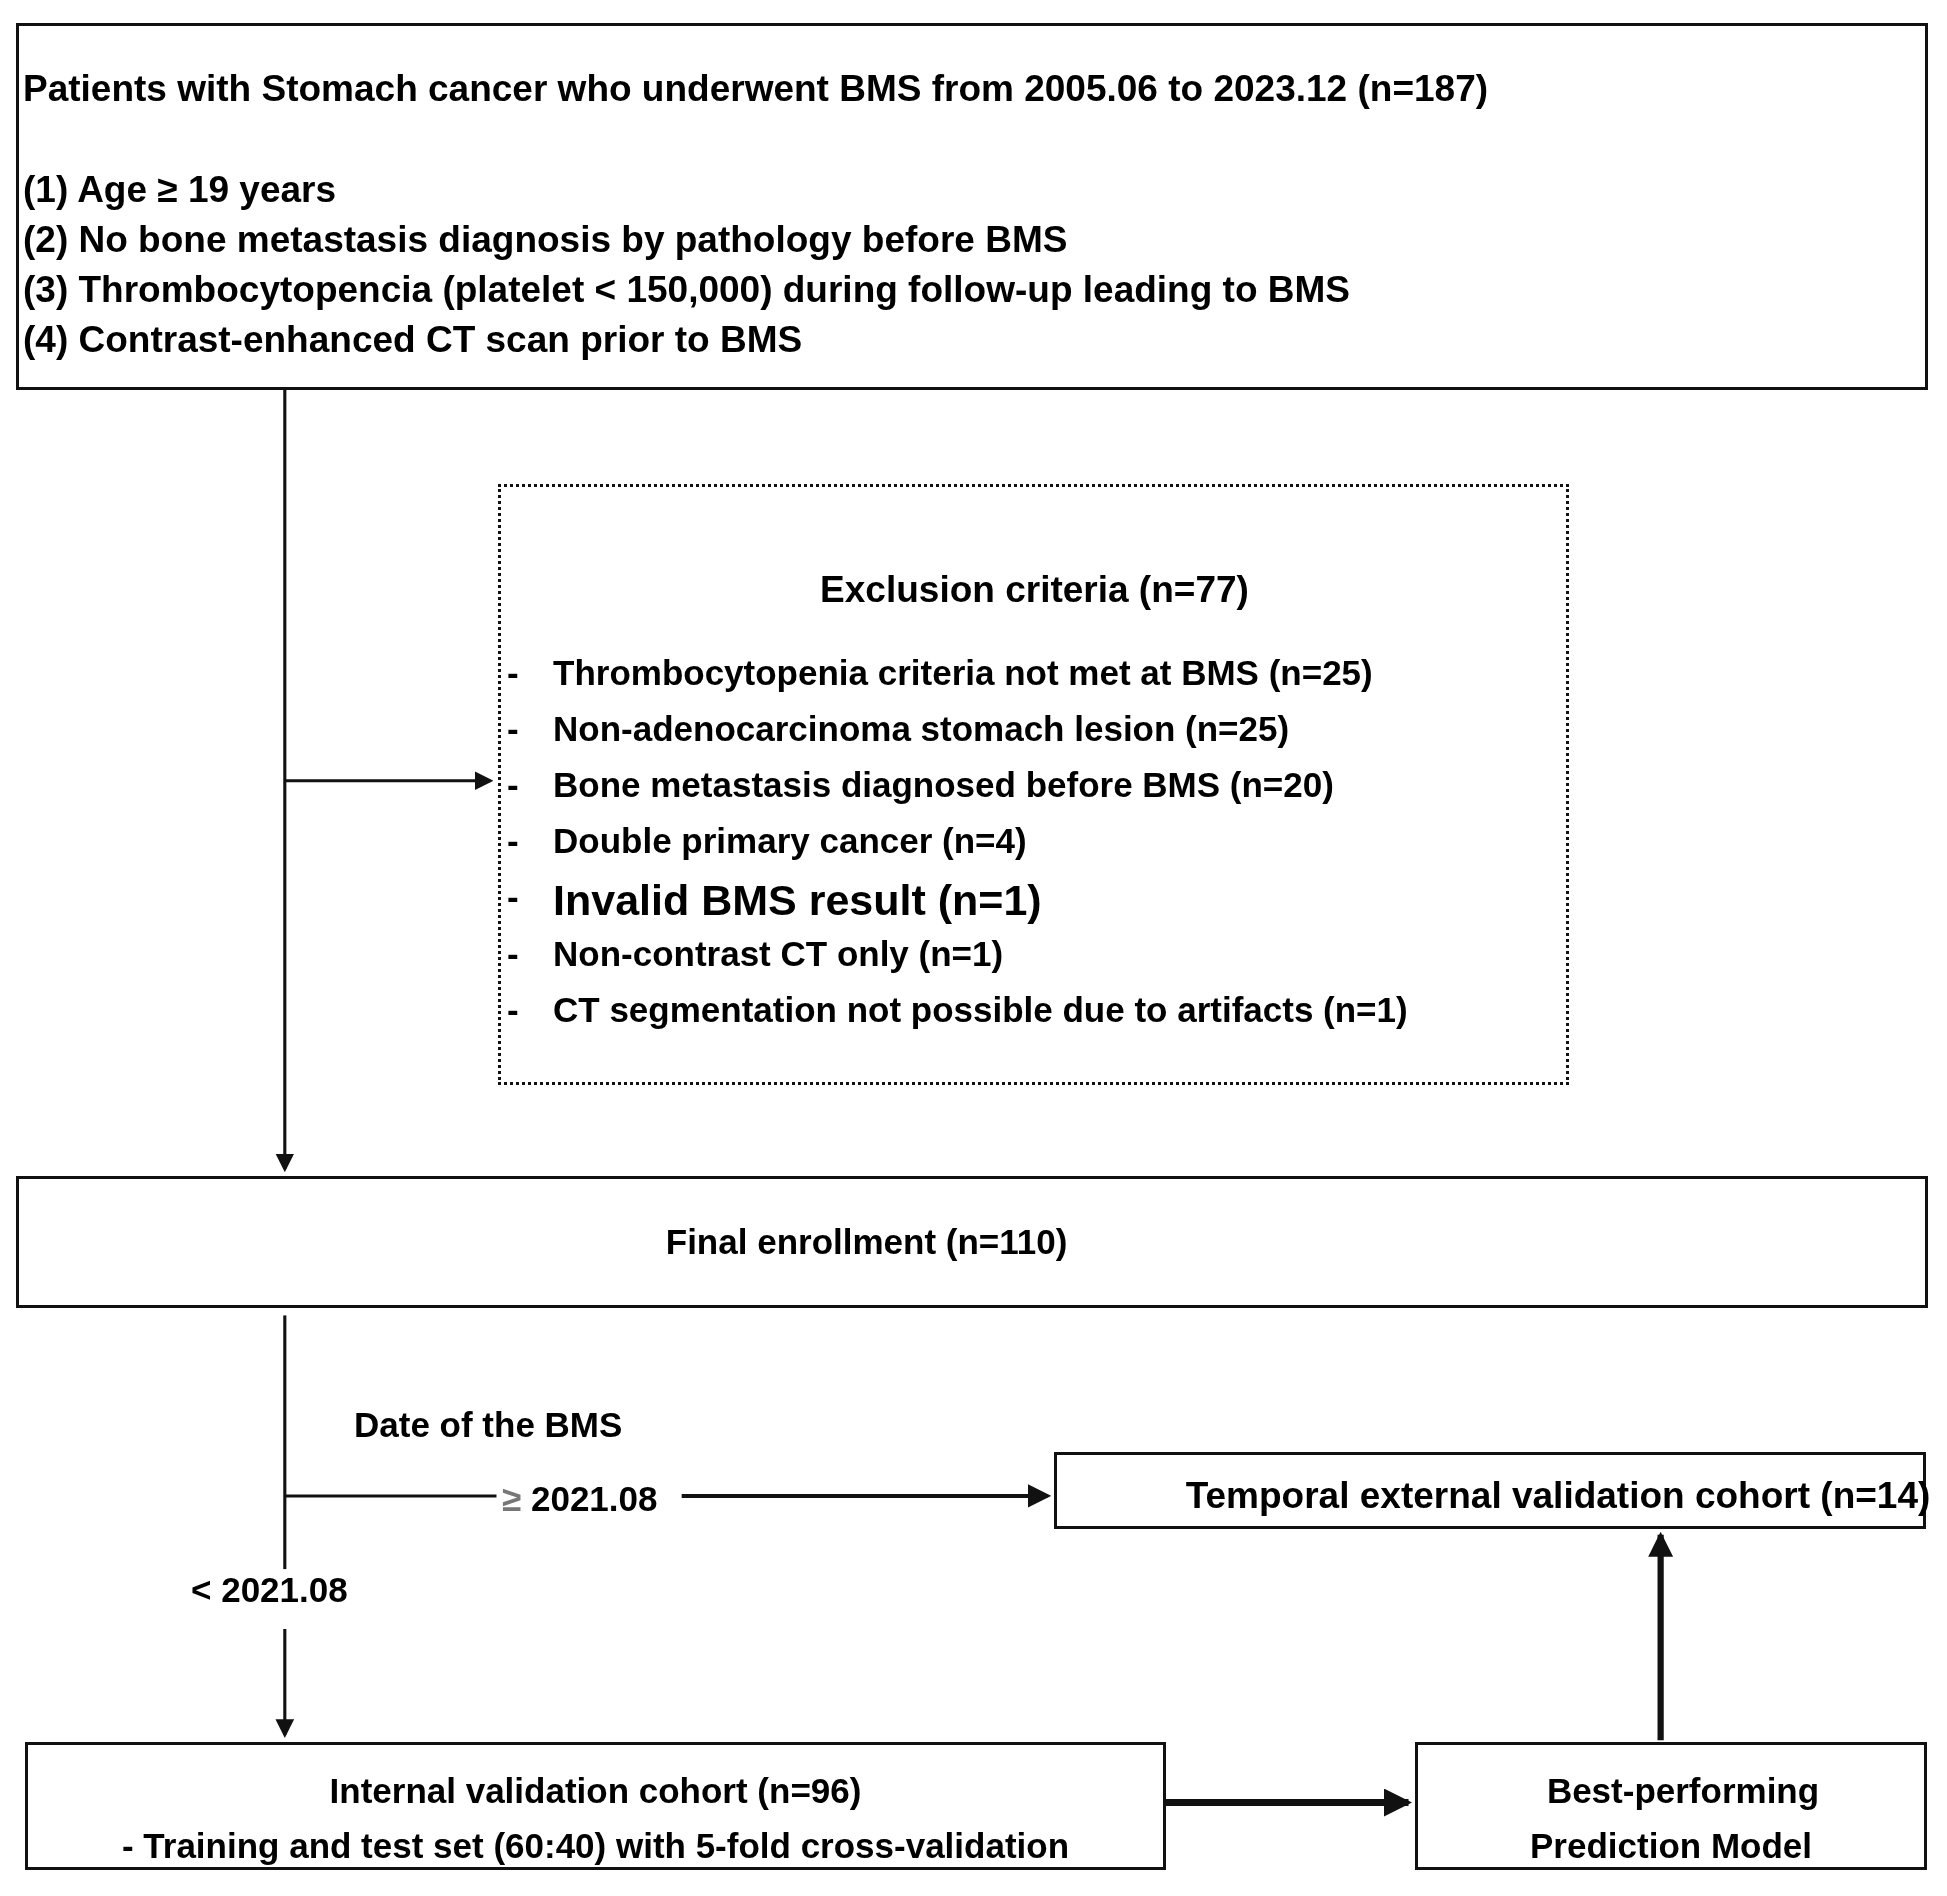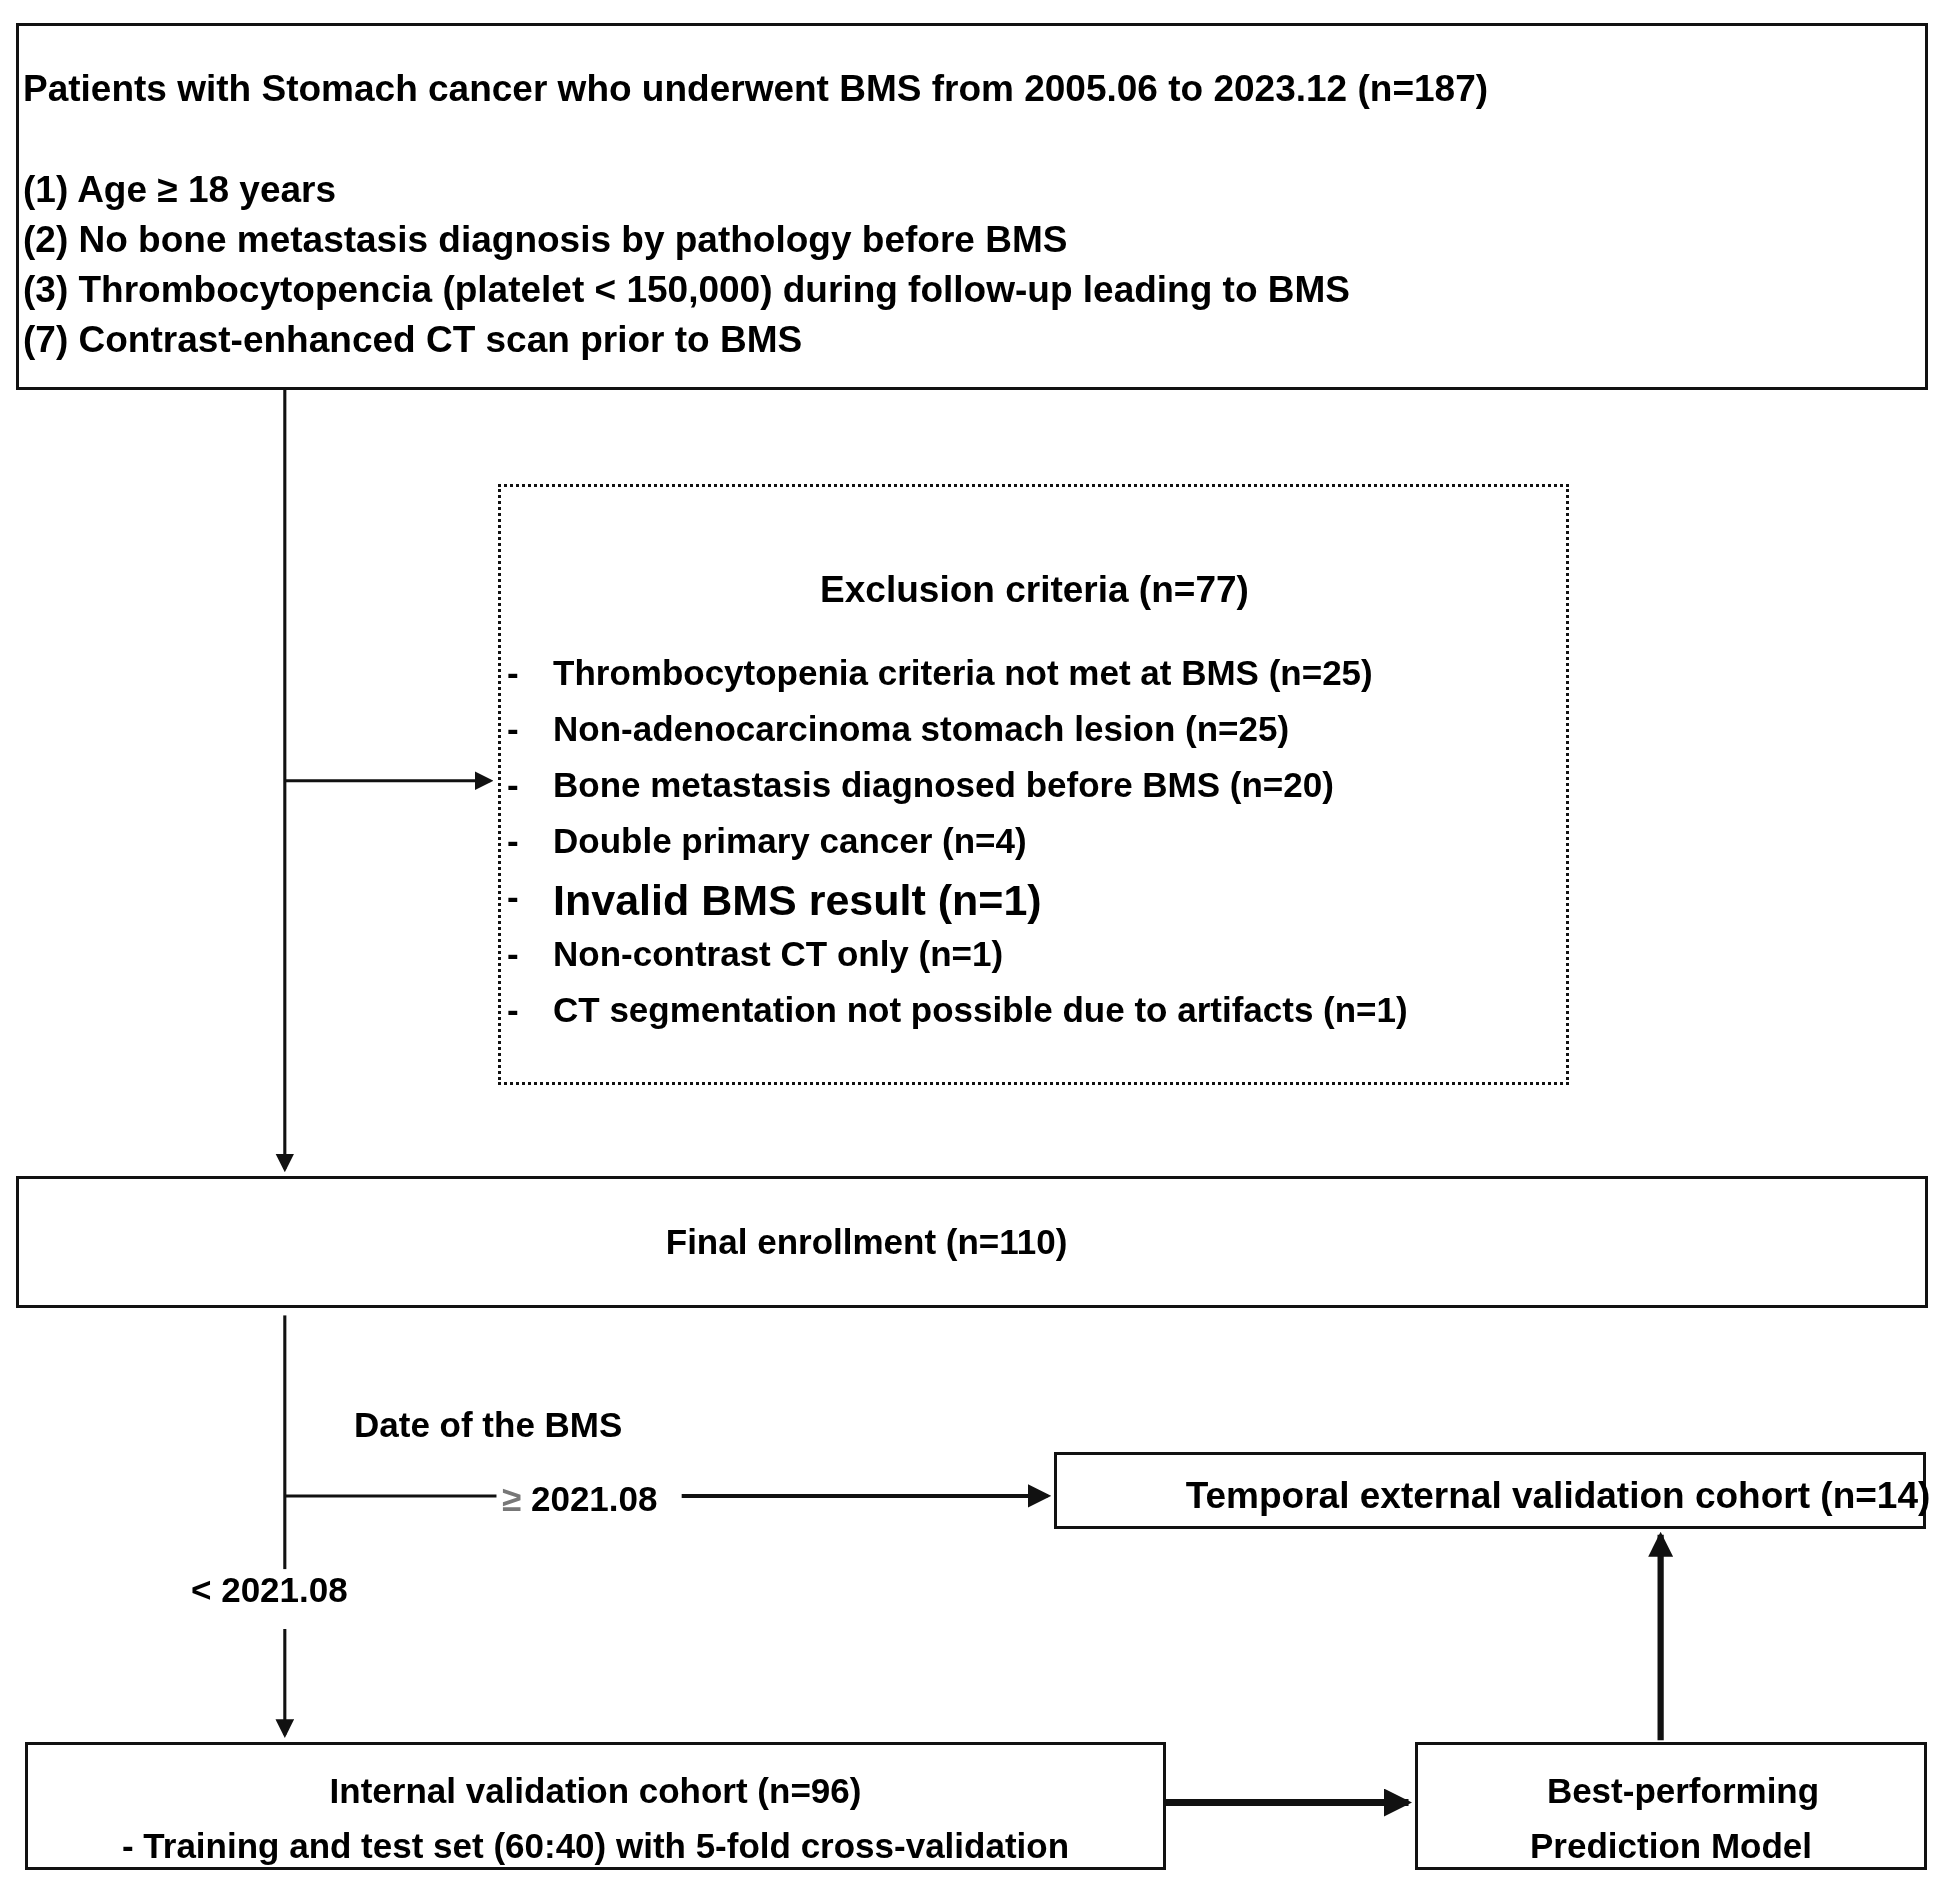--- a/index.html
+++ b/index.html
@@ -38,24 +38,24 @@
   <line x1="366" y1="2093" x2="366" y2="2229" stroke="#111" stroke-width="4" marker-end="url(#arrowhead)"></line>
 
   <line x1="1496" y1="2316" x2="1810" y2="2316" stroke="#111" stroke-width="9" marker-end="url(#arrowhead-big)"></line>
 
   <line x1="2134" y1="2236" x2="2134" y2="1972" stroke="#111" stroke-width="8" marker-end="url(#arrowhead-big)"></line>
 </svg>
 
 <div class="box" style="left:15.6px; top:22.6px; width:1912px; height:367px;">
 </div>
 <div class="txt" style="left:23px; top:70px; font-size:37px;">Patients with Stomach cancer who underwent BMS from 2005.06 to 2023.12 (n=187)</div>
-<div class="txt" style="left:23px; top:171px; font-size:37px;">(1) Age ≥ 18 years</div>
+<div class="txt" style="left:23px; top:171px; font-size:37px;">(1) Age ≥ 19 years</div>
 <div class="txt" style="left:23px; top:221px; font-size:37px;">(2) No bone metastasis diagnosis by pathology before BMS</div>
 <div class="txt" style="left:23px; top:271px; font-size:37px;">(3) Thrombocytopencia (platelet &lt; 150,000) during follow-up leading to BMS</div>
-<div class="txt" style="left:23px; top:321px; font-size:37px;">(7) Contrast-enhanced CT scan prior to BMS</div>
+<div class="txt" style="left:23px; top:321px; font-size:37px;">(4) Contrast-enhanced CT scan prior to BMS</div>
 
 <div class="dotted" style="left:498px; top:484px; width:1071px; height:601px;"></div>
 <div class="txt center" style="left:700px; width:669px; top:571px; font-size:37px;">Exclusion criteria (n=77)</div>
 
 <div class="txt" style="left:507px; top:655px; font-size:35px;">-</div>
 <div class="txt" style="left:553px; top:655px; font-size:35px;">Thrombocytopenia criteria not met at BMS (n=25)</div>
 
 <div class="txt" style="left:507px; top:711px; font-size:35px;">-</div>
 <div class="txt" style="left:553px; top:711px; font-size:35px;">Non-adenocarcinoma stomach lesion (n=25)</div>
 

